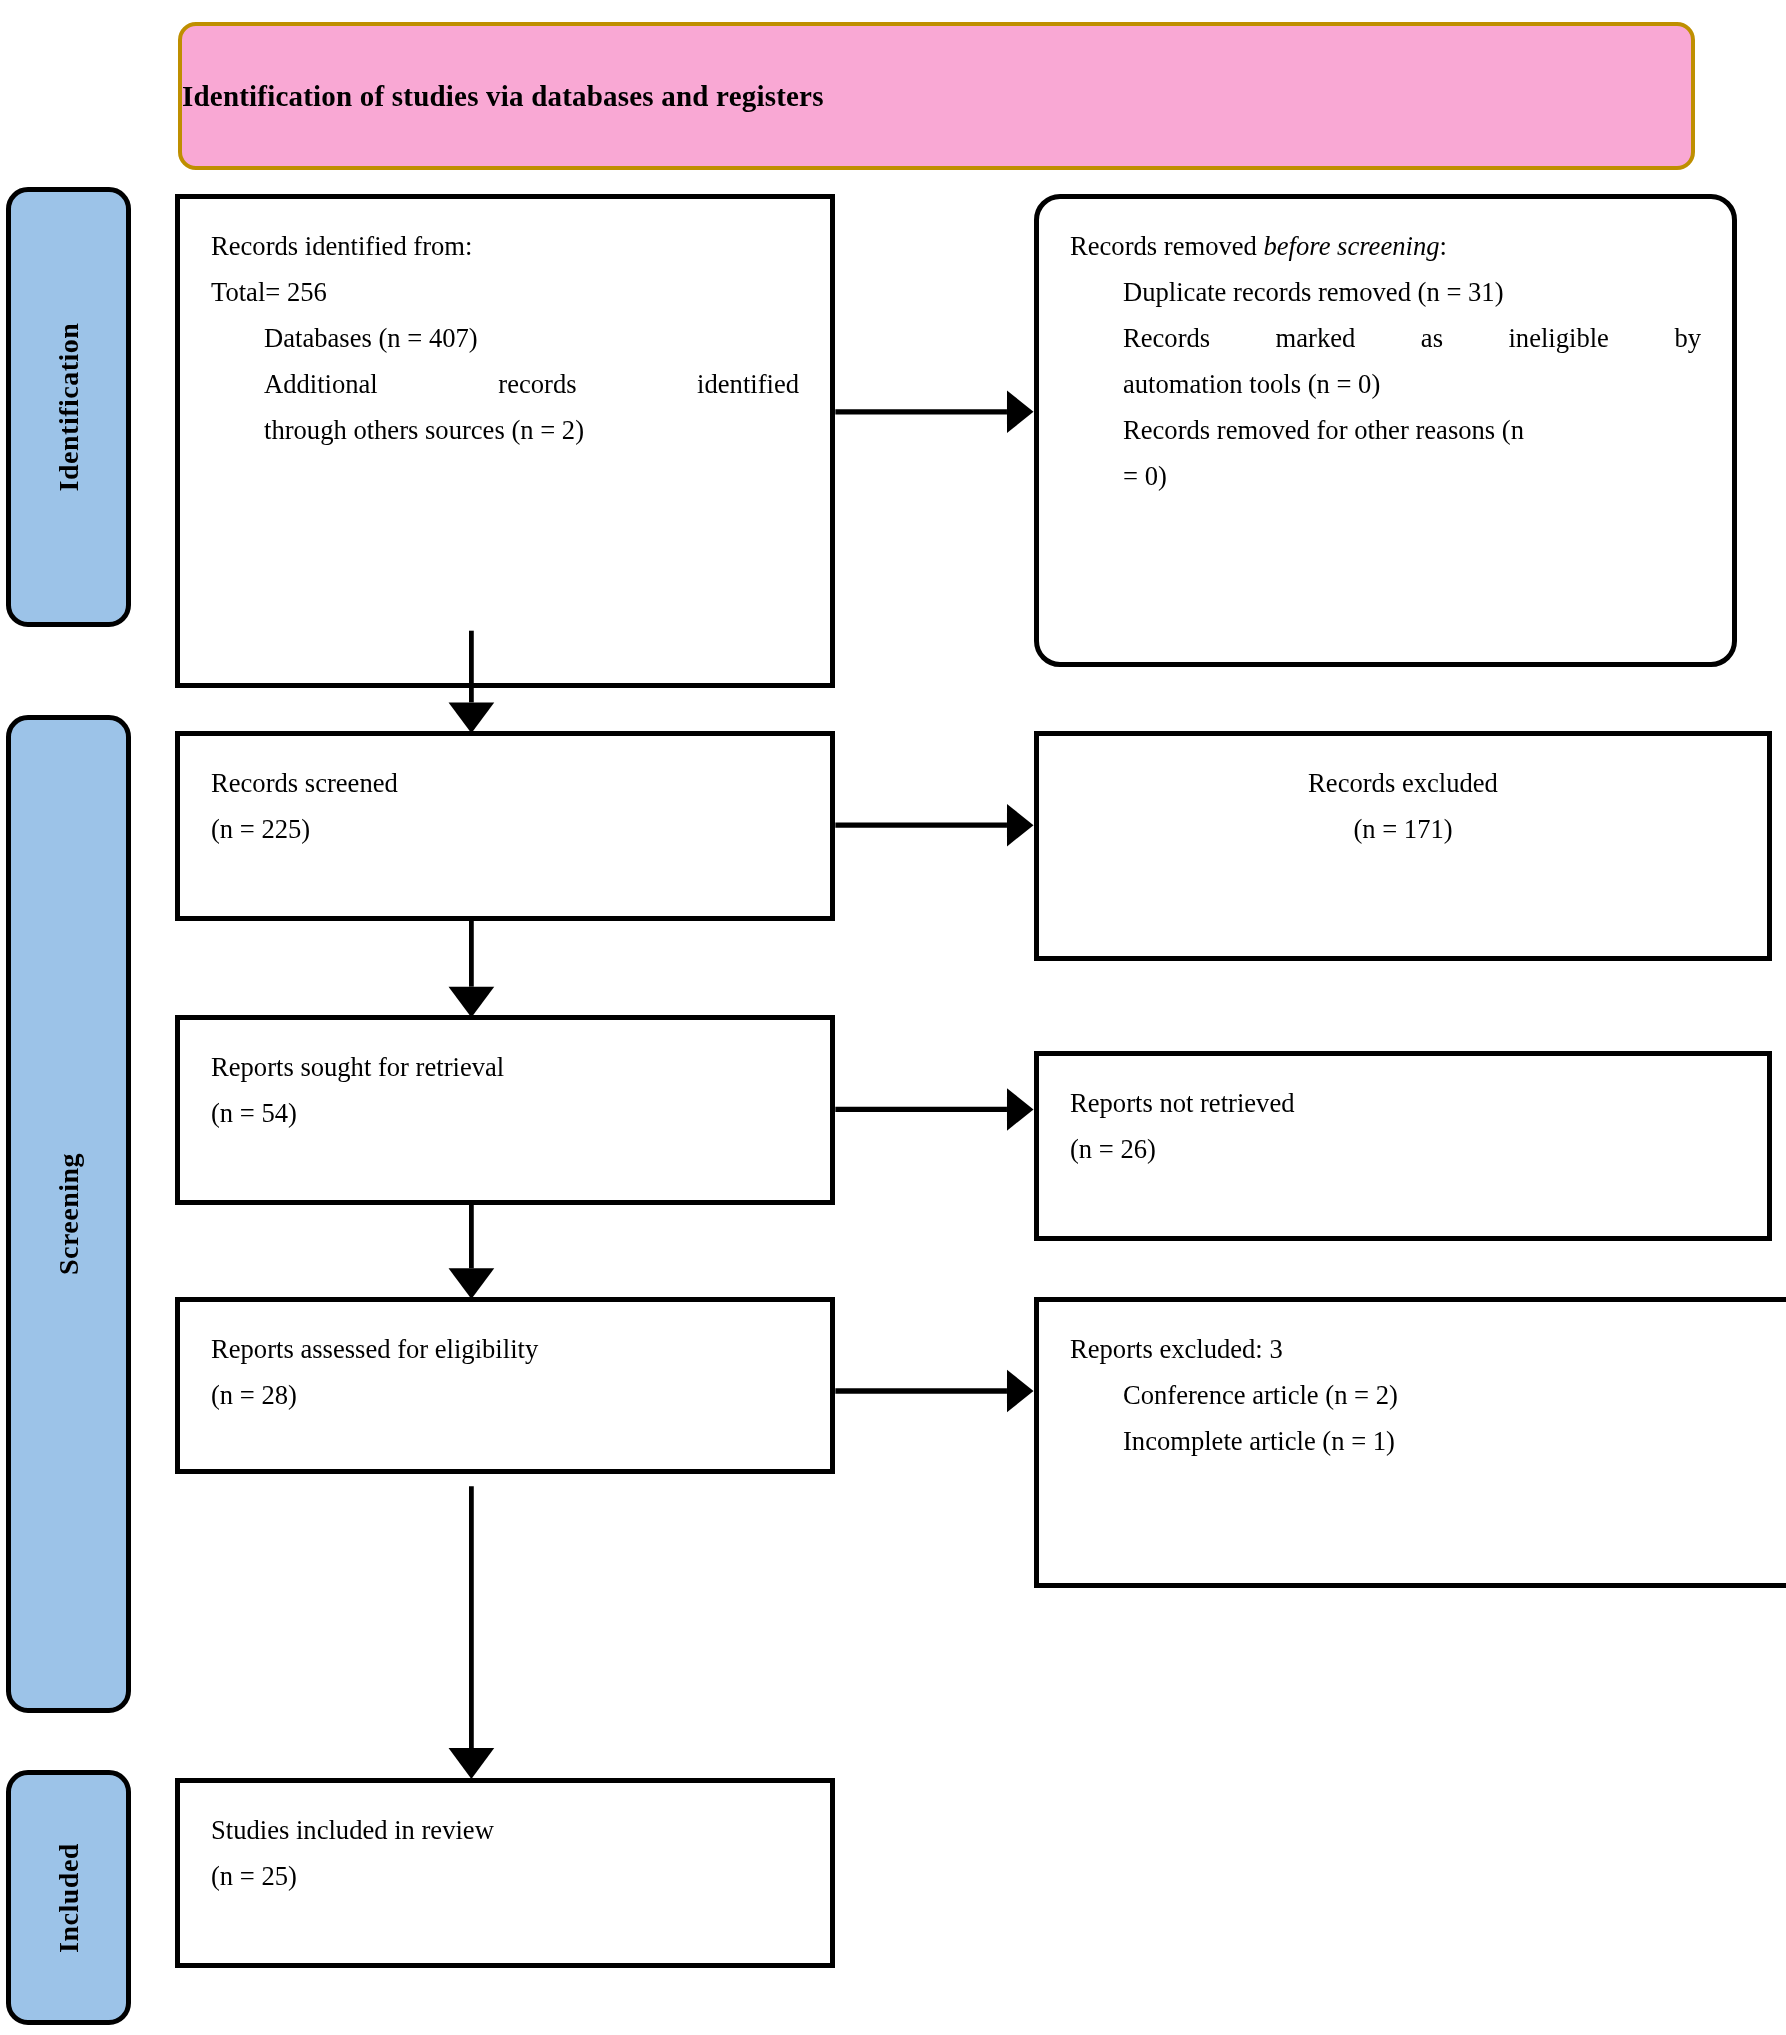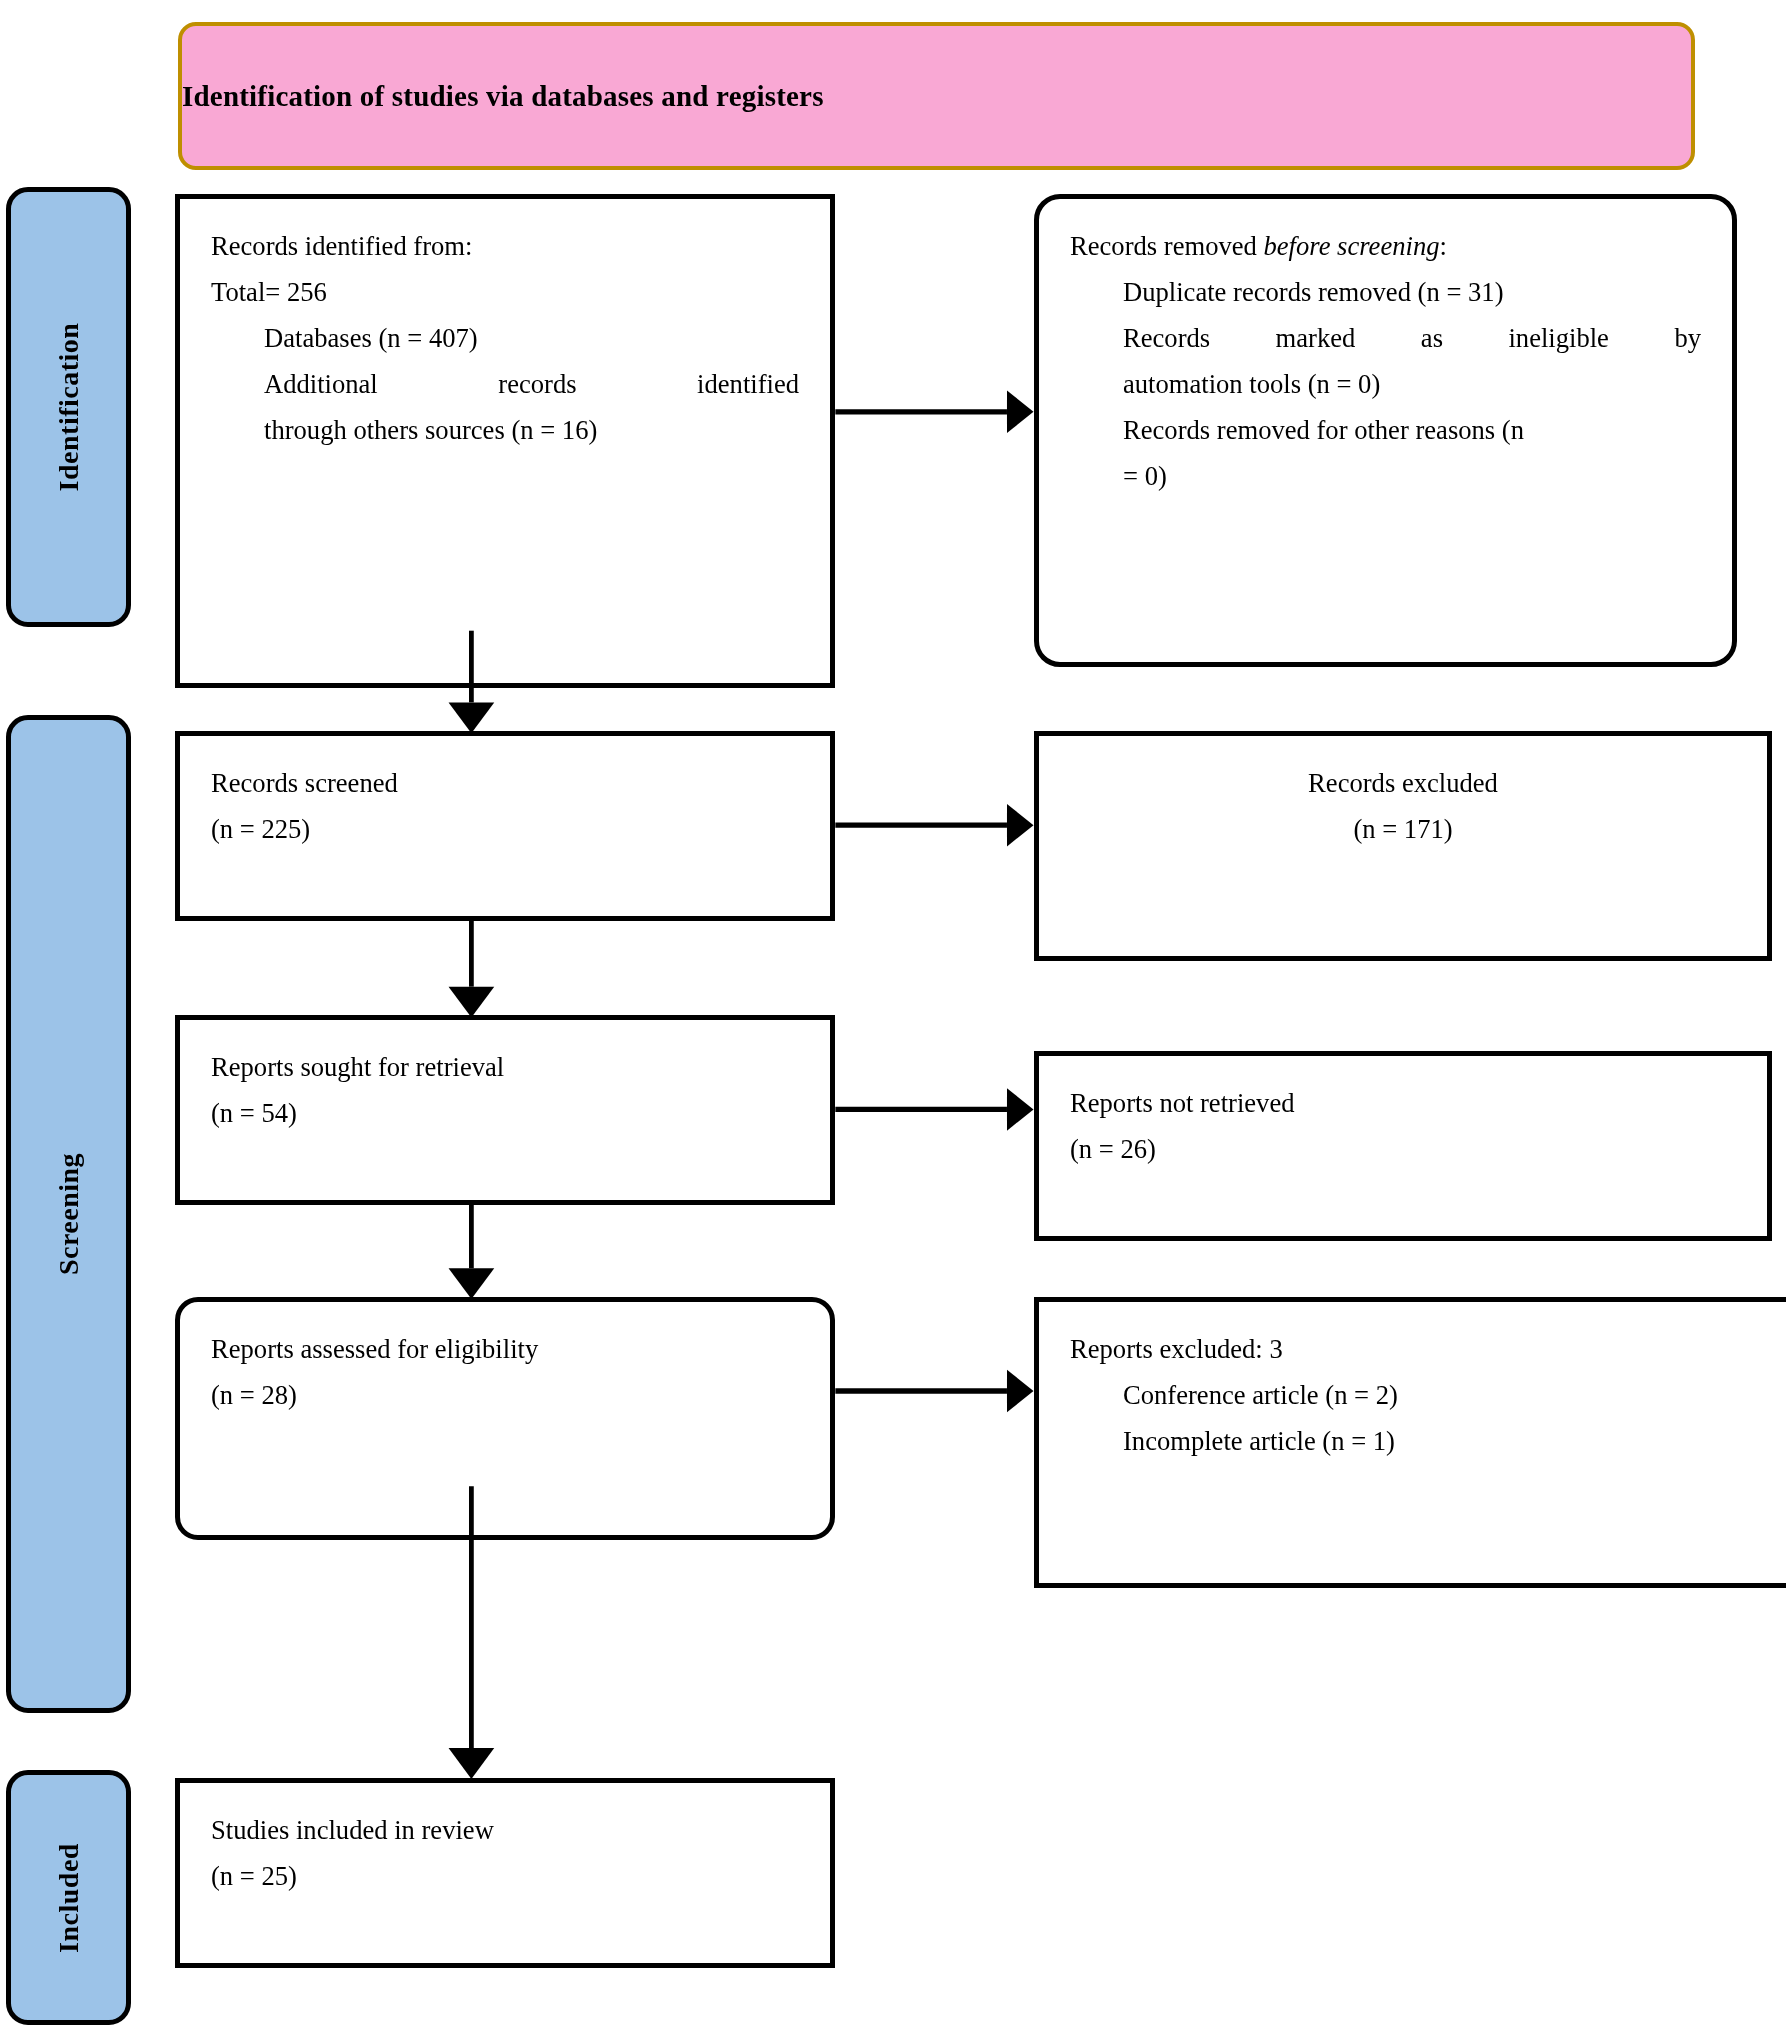--- a/index.html
+++ b/index.html
@@ -83,21 +83,21 @@
     white-space: normal;
     text-align: justify;
     text-align-last: justify;
   }
   .box .em { font-style: italic; }
 
   
   #box-identified       { left: 175px; top: 194px;  width: 660px; height: 494px; }
   #box-screened         { left: 175px; top: 731px; width: 660px; height: 190px; }
   #box-sought           { left: 175px; top: 1015px; width: 660px; height: 190px; }
-  #box-assessed         { left: 175px; top: 1297px; width: 660px; height: 243px; border-radius: 23px; }
+  #box-assessed         { left: 175px; top: 1297px; width: 660px; height: 177px; }
   #box-included         { left: 175px; top: 1778px; width: 660px; height: 190px; }
 
   
   #box-removed          { left: 1034px; top: 194px;  width: 703px; height: 473px; border-radius: 26px; }
   #box-excluded         { left: 1034px; top: 731px; width: 738px; height: 230px; text-align: center; }
   #box-not-retrieved    { left: 1034px; top: 1051px; width: 738px; height: 190px; }
   #box-reports-excluded { left: 1034px; top: 1297px; width: 838px; height: 291px; }
 
   
   #arrow-layer {
@@ -125,21 +125,21 @@
   </div>
   <div class="stage" id="stage-included">
     <span class="stage-label">Included</span>
   </div>
 
   <div class="box" id="box-identified">
     <div class="line">Records identified from:</div>
     <div class="line">Total= 256</div>
     <div class="line indent">Databases (n = 407)</div>
     <div class="line indent justify">Additional records identified</div>
-    <div class="line indent">through others sources (n = 16)</div>
+    <div class="line indent">through others sources (n = 2)</div>
   </div>
 
   <div class="box" id="box-removed">
     <div class="line"><span>Records removed </span><span class="em">before screening</span><span>:</span></div>
     <div class="line indent">Duplicate records removed (n = 31)</div>
     <div class="line indent justify">Records marked as ineligible by</div>
     <div class="line indent">automation tools (n = 0)</div>
     <div class="line indent">Records removed for other reasons (n</div>
     <div class="line indent">= 0)</div>
   </div>

